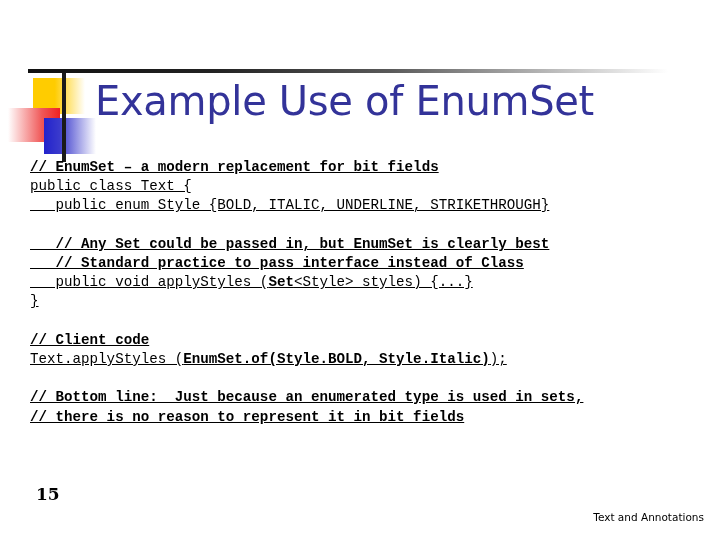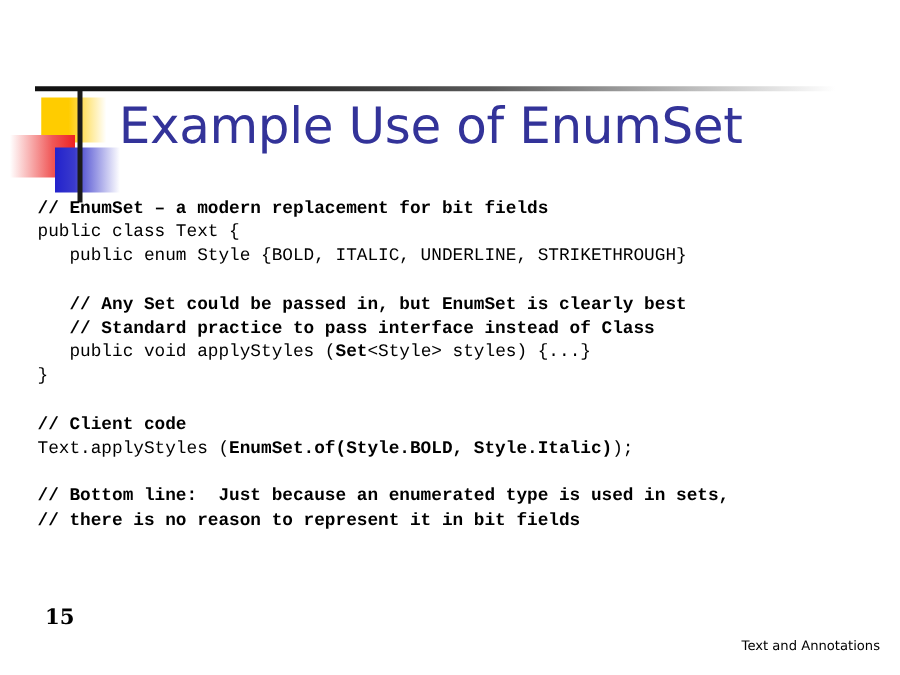--- a/index.html
+++ b/index.html
@@ -84,21 +84,21 @@
     position: absolute;
     left: 30px;
     top: 158px;
     width: 670px;
     font-family: "Liberation Mono", "DejaVu Sans Mono", monospace;
     font-size: 14.2px;
     line-height: 19.2px;
     color: #000000;
     white-space: pre;
   }
-  #code .ln { display: block; min-height: 19.2px; }
+  #code .ln { display: block; min-height: 19.2px; text-decoration: underline; }
   #code .b { font-weight: bold; }
 
   
   #page-number {
     position: absolute;
     left: 36px;
     top: 484px;
     font-family: "DejaVu Serif", serif;
     font-weight: bold;
     font-size: 17px;

